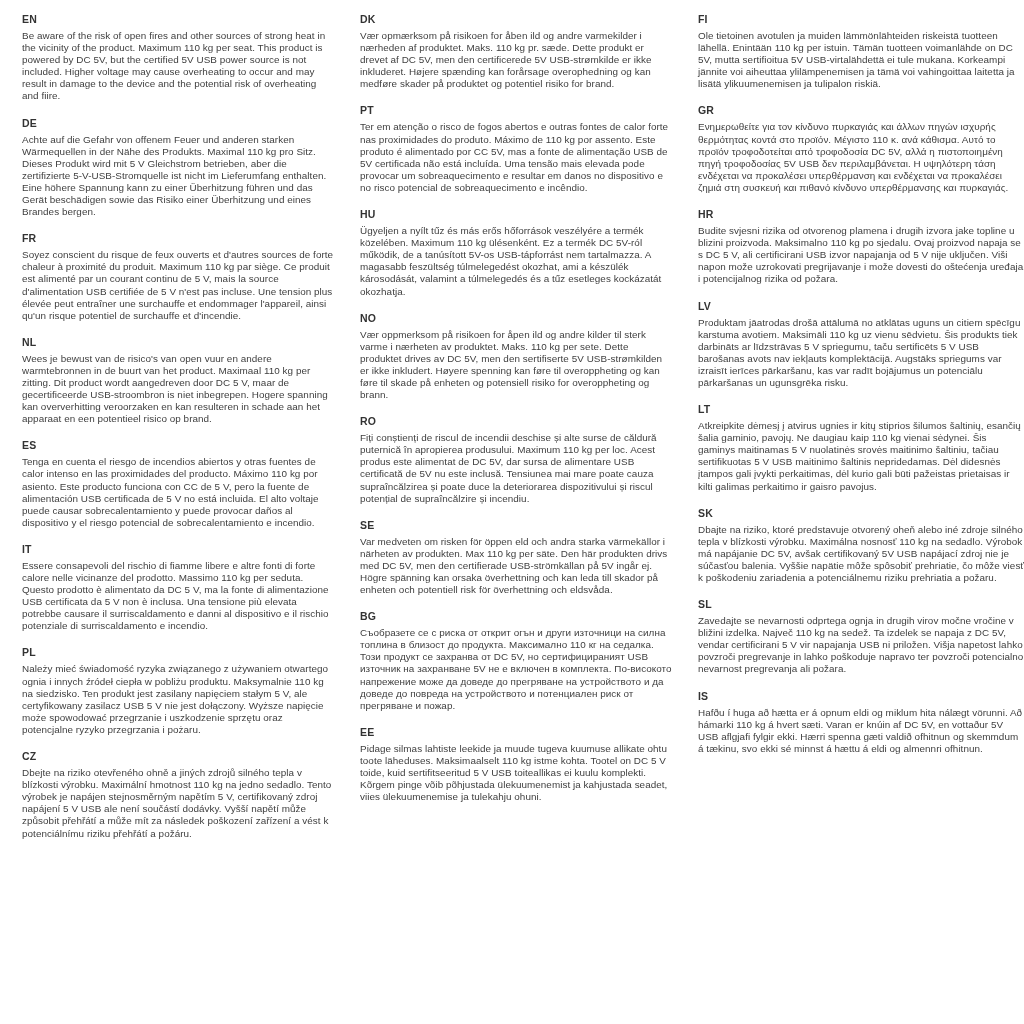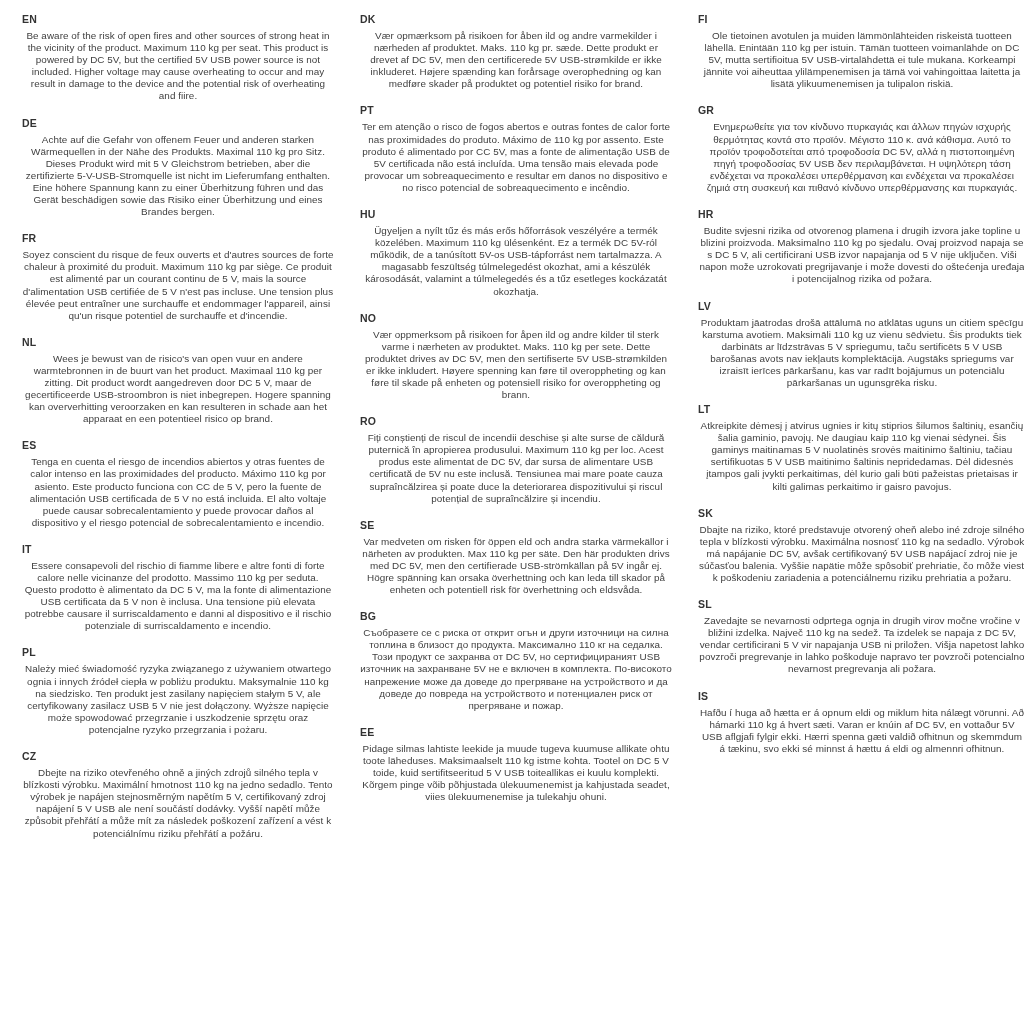--- a/index.html
+++ b/index.html
@@ -28,21 +28,21 @@
     line-height: 12px;
     margin-bottom: 5px;
     color: #333333;
     letter-spacing: 0.2px;
   }
   .body-text {
     font-size: 9.9px;
     line-height: 12.1px;
     letter-spacing: 0.05px;
     color: #404040;
-    text-align: center;
+    text-align: left;
   }
 </style>
 </head>
 <body>
 
 <main class="page">
   <div class="col">
       <div class="section">
         <div class="lang">EN</div>
         <p class="body-text">Be aware of the risk of open fires and other sources of strong heat in the vicinity of the product. Maximum 110 kg per seat. This product is powered by DC 5V, but the certified 5V USB power source is not included. Higher voltage may cause overheating to occur and may result in damage to the device and the potential risk of overheating and fiire.</p>

